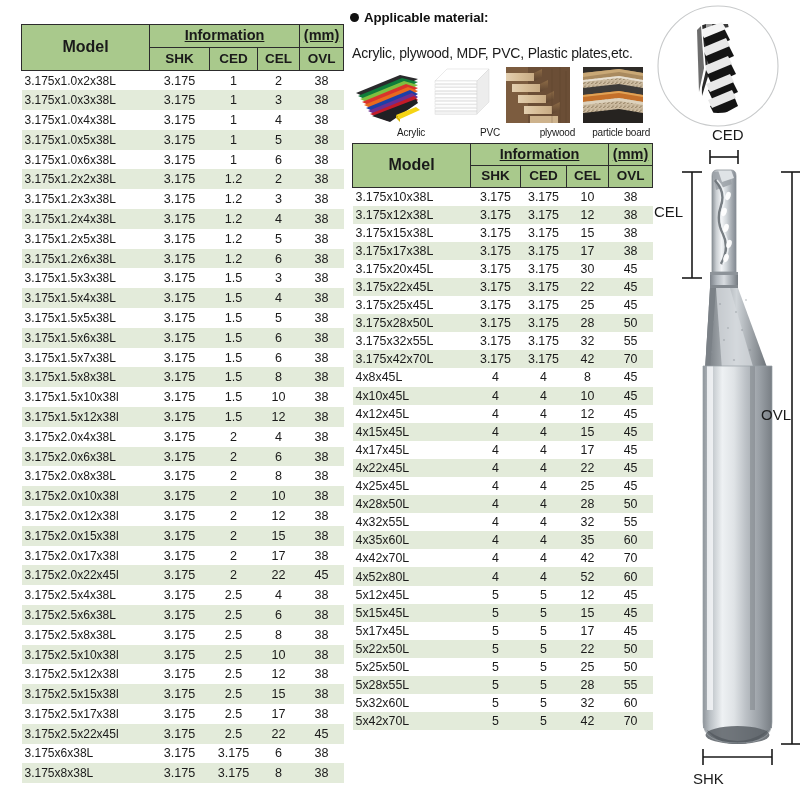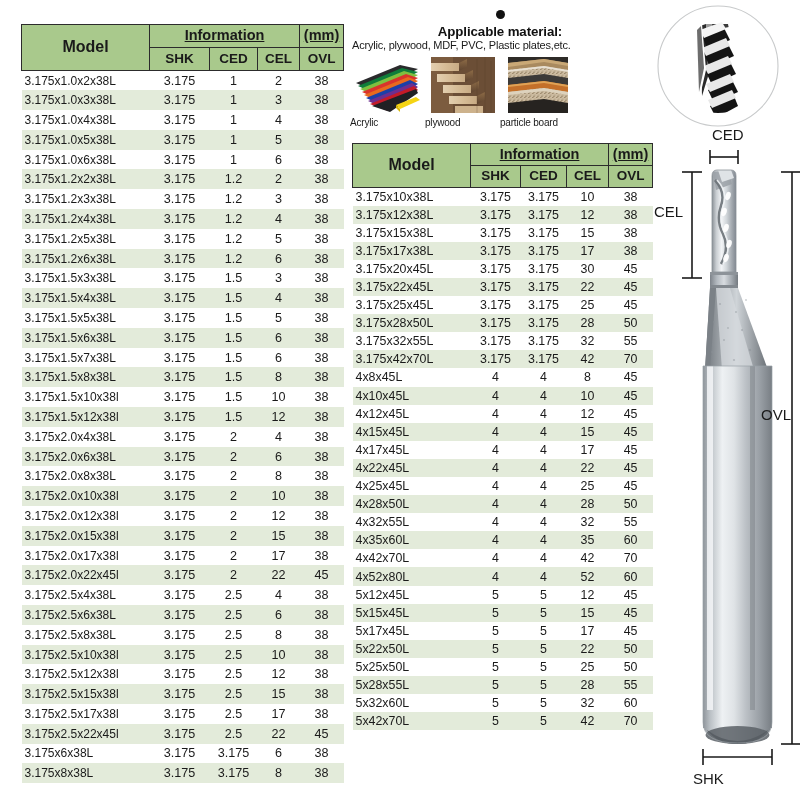--- a/index.html
+++ b/index.html
@@ -68,35 +68,34 @@
   
   #material-block {
     position: absolute;
     left: 350px; top: 10px;
     width: 300px;
   }
   #material-heading {
     display: flex; align-items: center; gap: 5px;
     font-size: 13.3px; font-weight: bold; color: #111;
     letter-spacing: -0.1px;
-    flex-direction: column;
   }
   .bullet-dot {
     width: 9px; height: 9px; border-radius: 50%;
     background: #111; flex: none;
   }
   #material-list {
-    font-size: 11px; color: #1a1a1a;
-    margin-top: 0; margin-left: 2px;
+    font-size: 14px; color: #1a1a1a;
+    margin-top: 20px; margin-left: 2px;
     letter-spacing: -0.2px;
   }
   #material-thumbs {
     display: flex; margin-top: 6px; gap: 0;
   }
-  .thumb { width: 75px; text-align: left; }
+  .thumb { width: 75px; text-align: right; }
   .thumb-img {
     height: 56px; width: 68px; margin: 0 auto;
     position: relative; overflow: hidden;
   }
   .thumb-label {
     font-size: 10px; color: #1a1a1a; margin-top: 4px;
     font-weight: 500; letter-spacing: -0.2px;
   }
 
   
@@ -421,20 +420,43 @@
               <polygon points="14,43 58,25 62,29 32,50" fill="#c41a28"></polygon>
               <polygon points="16,45 60,28 62,32 34,51" fill="#202024"></polygon>
               <polygon points="40,44 60,36 64,39 44,48" fill="#f5d414"></polygon>
               <polygon points="40,44 44,48 44,51 40,47" fill="#d8b808"></polygon>
             </g>
           </svg>
         </div>
         <div class="thumb-label">Acrylic</div>
       </div>
 
+      <div class="thumb">
+        <div class="thumb-img">
+          <svg viewBox="0 0 68 56" width="68" height="56">
+            <g transform="translate(6,2)">
+              <polygon points="12,0 54,0 42,12 0,12" fill="#ffffff" stroke="#dcdcdc" stroke-width="0.6"></polygon>
+              <g>
+                <rect x="0" y="12" width="42" height="2.6" fill="#ffffff" stroke="#cfcfcf" stroke-width="0.4"></rect>
+                <rect x="0" y="15.4" width="42" height="2.6" fill="#fbfbfb" stroke="#cfcfcf" stroke-width="0.4"></rect>
+                <rect x="0" y="18.8" width="42" height="2.6" fill="#ffffff" stroke="#cfcfcf" stroke-width="0.4"></rect>
+                <rect x="0" y="22.2" width="42" height="2.6" fill="#fbfbfb" stroke="#cfcfcf" stroke-width="0.4"></rect>
+                <rect x="0" y="25.6" width="42" height="2.6" fill="#ffffff" stroke="#cfcfcf" stroke-width="0.4"></rect>
+                <rect x="0" y="29.0" width="42" height="2.6" fill="#fbfbfb" stroke="#cfcfcf" stroke-width="0.4"></rect>
+                <rect x="0" y="32.4" width="42" height="2.6" fill="#ffffff" stroke="#cfcfcf" stroke-width="0.4"></rect>
+                <rect x="0" y="35.8" width="42" height="2.6" fill="#fbfbfb" stroke="#cfcfcf" stroke-width="0.4"></rect>
+                <rect x="0" y="39.2" width="42" height="2.6" fill="#ffffff" stroke="#cfcfcf" stroke-width="0.4"></rect>
+                <rect x="0" y="42.6" width="42" height="2.6" fill="#f2f2f2" stroke="#cfcfcf" stroke-width="0.4"></rect>
+              </g>
+              <polygon points="42,12 54,0 54,33 42,45" fill="#ededed" stroke="#d5d5d5" stroke-width="0.5"></polygon>
+            </g>
+          </svg>
+        </div>
+        <div class="thumb-label">PVC</div>
+      </div>
 
       <div class="thumb">
         <div class="thumb-img">
           <svg viewBox="0 0 68 56" width="68" height="56">
             <defs>
               <linearGradient id="ply-face" x1="0" y1="0" x2="1" y2="0">
                 <stop offset="0%" stop-color="#e3cfb0"></stop>
                 <stop offset="50%" stop-color="#d7bd97"></stop>
                 <stop offset="100%" stop-color="#c8ab84"></stop>
               </linearGradient>

